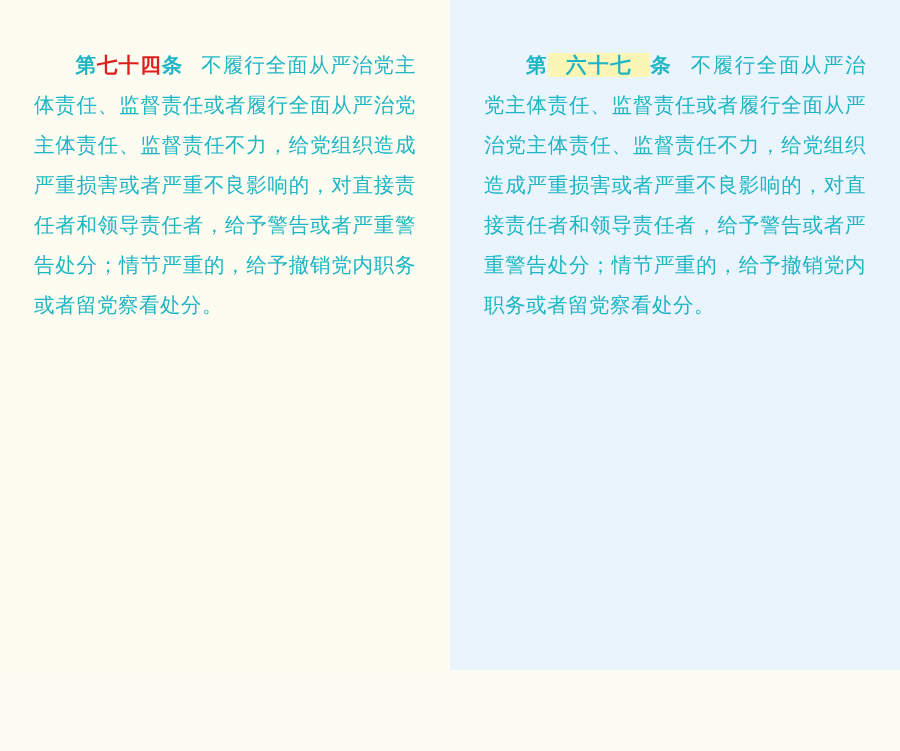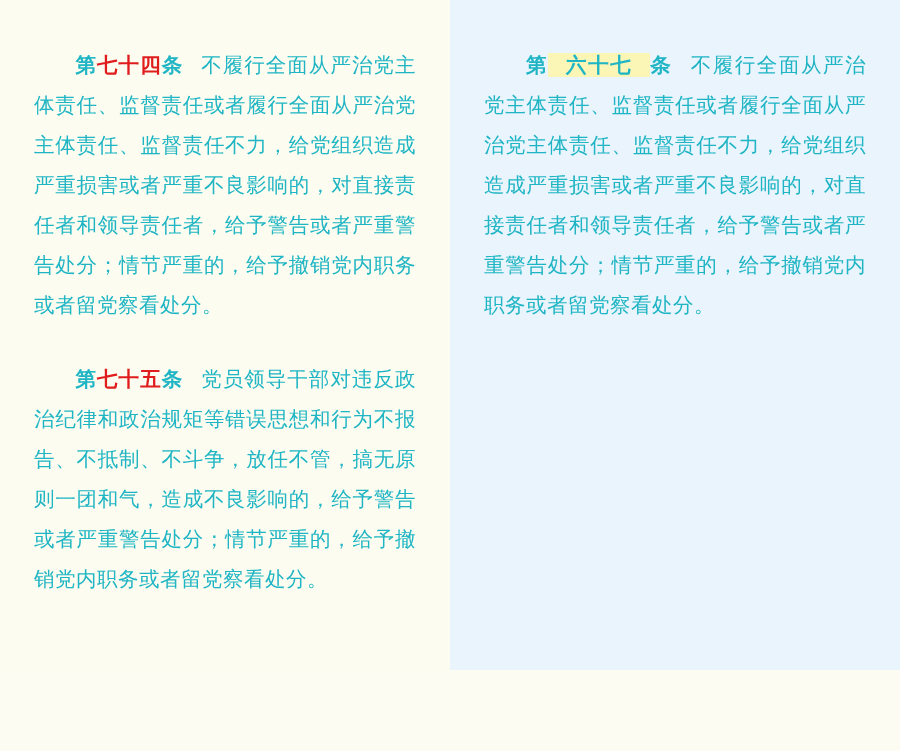--- a/index.html
+++ b/index.html
@@ -71,23 +71,20 @@
 <body>
 
 <div class="page">
 
   <div class="column left">
 
     <div class="article">
       <p><span class="indent"></span><span class="art-num"><span>第</span><span class="num-red">七十四</span><span>条</span></span><span class="gap"></span><span>不履行全面从严治党主体责任、监督责任或者履行全面从严治党主体责任、监督责任不力，给党组织造成严重损害或者严重不良影响的，对直接责任者和领导责任者，给予警告或者严重警告处分；情节严重的，给予撤销党内职务或者留党察看处分。</span></p>
     </div>
 
-    <div class="article">
-      <p><span class="indent"></span><span class="art-num"><span>第</span><span class="num-red">七十五</span><span>条</span></span><span class="gap"></span><span>党员领导干部对违反政治纪律和政治规矩等错误思想和行为不报告、不抵制、不斗争，放任不管，搞无原则一团和气，造成不良影响的，给予警告或者严重警告处分；情节严重的，给予撤销党内职务或者留党察看处分。</span></p>
-    </div>
 
   </div>
 
   <div class="column right">
 
     <div class="article">
       <p><span class="indent"></span><span class="art-num"><span>第</span><span class="num-hl">六十七</span><span>条</span></span><span class="gap"></span><span>不履行全面从严治党主体责任、监督责任或者履行全面从严治党主体责任、监督责任不力，给党组织造成严重损害或者严重不良影响的，对直接责任者和领导责任者，给予警告或者严重警告处分；情节严重的，给予撤销党内职务或者留党察看处分。</span></p>
     </div>
 
 

